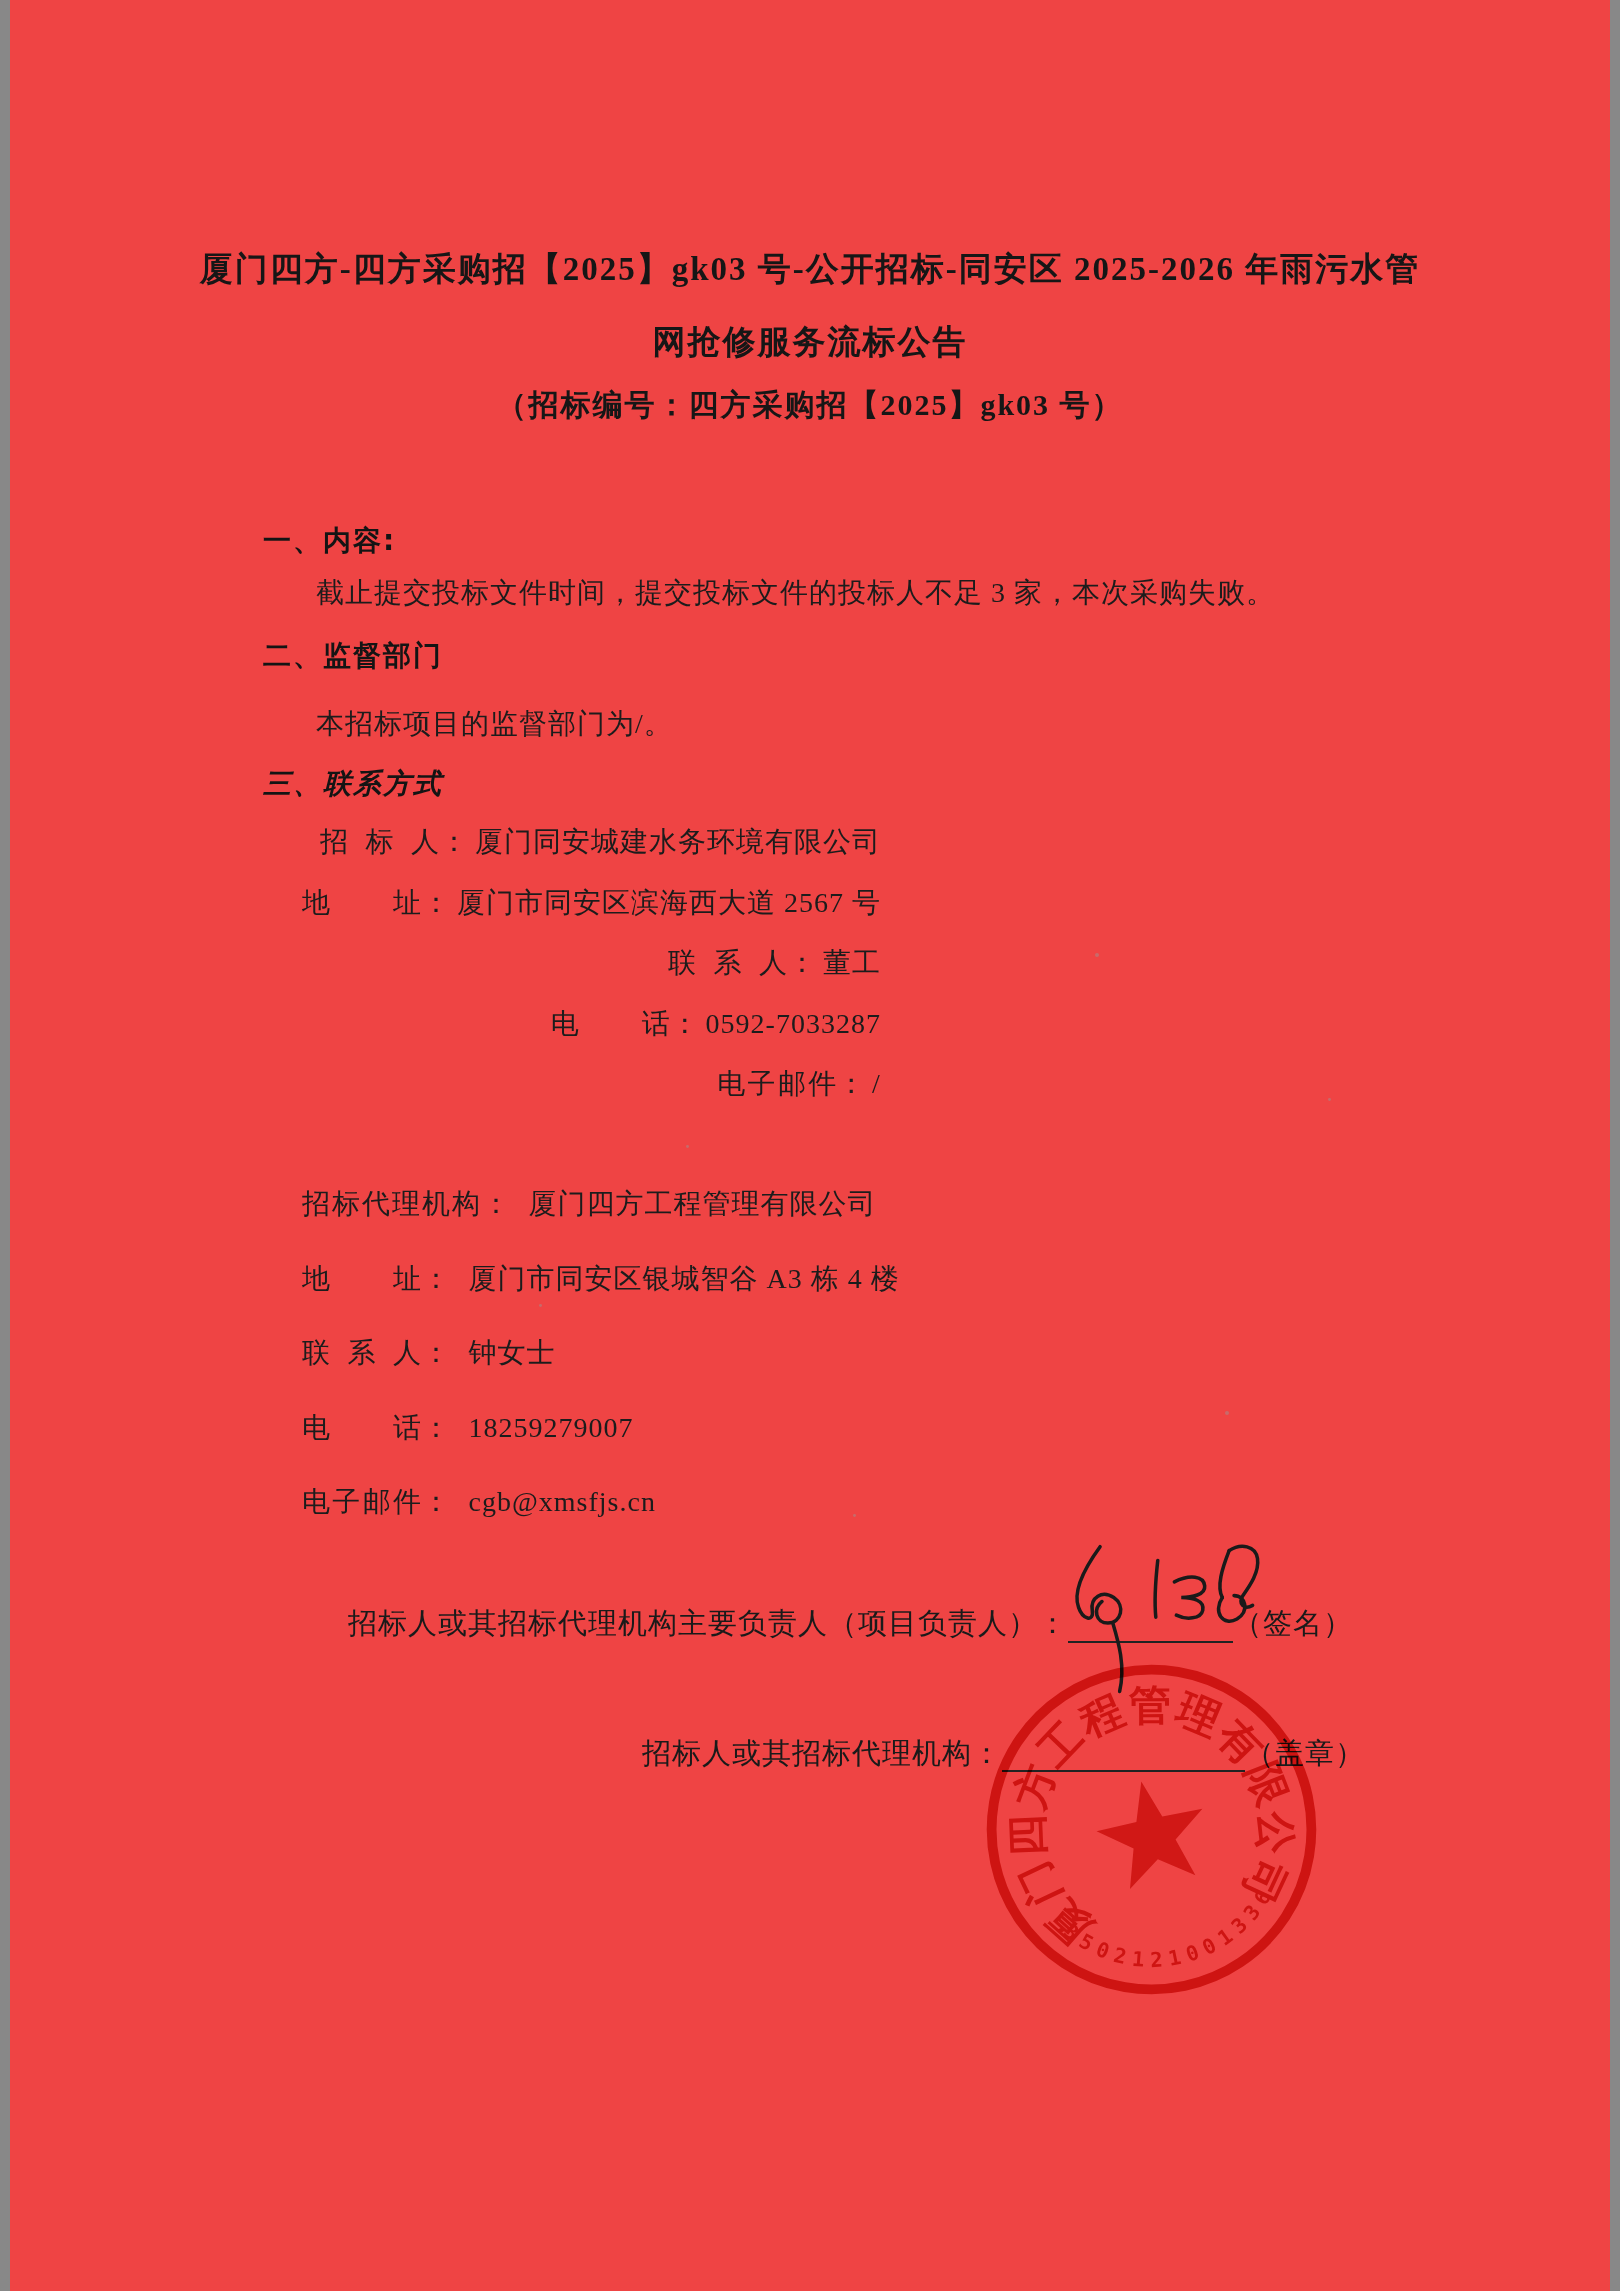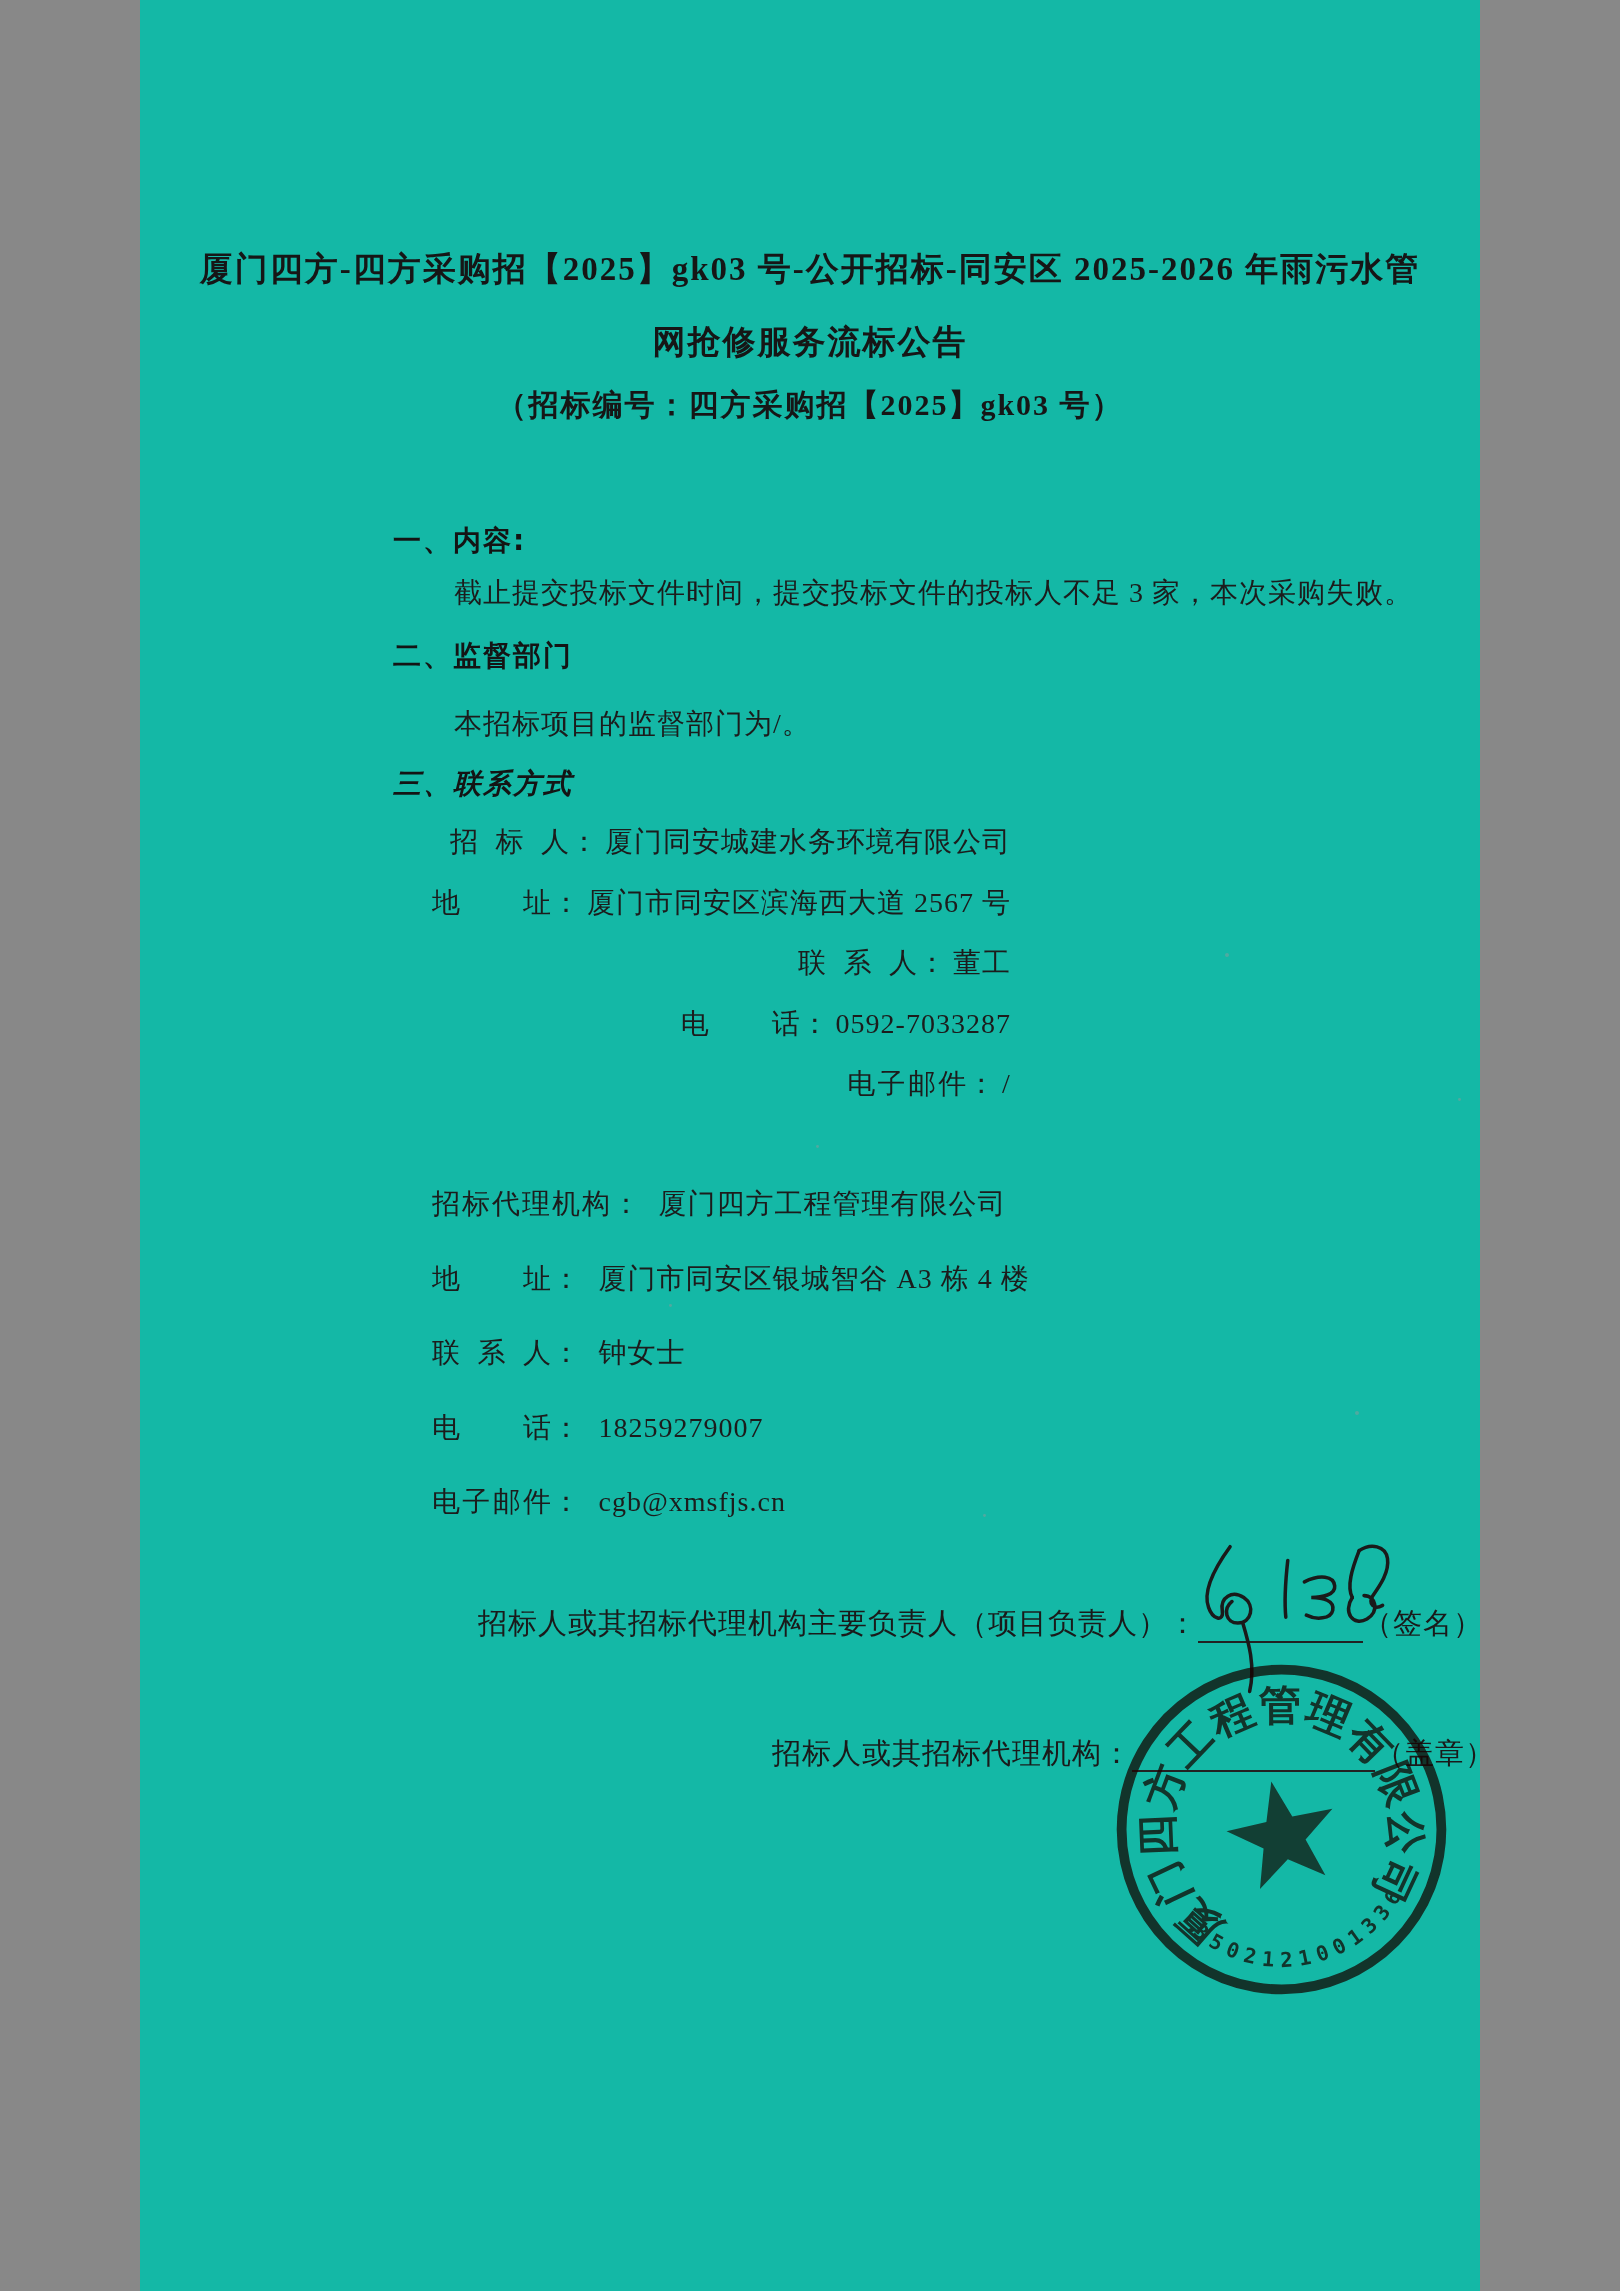--- a/index.html
+++ b/index.html
@@ -1,34 +1,34 @@
 <!DOCTYPE html>
 <html><head>
 <meta charset="utf-8">
 <style>
   html,body{margin:0;padding:0;background:#888;}
   .page{
-    position:relative;width:1340px;height:2292px;background:#14b8a6;
+    position:relative;width:1600px;height:2292px;background:#ef4444;
     overflow:hidden;margin:0 auto;
     font-family:"Liberation Serif","DejaVu Serif",serif;color:#1c1c1c;
   }
   
   .title-line{position:absolute;left:0;width:100%;text-align:center;
     font-weight:bold;font-size:33px;letter-spacing:2px;color:#161616;}
   .title-1{top:247px;}
   .title-2{top:320px;}
   .ref-line{position:absolute;left:0;width:100%;text-align:center;
     font-weight:bold;font-size:30px;letter-spacing:2px;top:385px;color:#161616;}
   
   .sec-h{position:absolute;left:253px;font-family:"DejaVu Sans","Liberation Sans",sans-serif;
     font-weight:bold;font-size:28px;letter-spacing:2px;color:#141414;}
   .h1{top:522px;}
   .h2{top:637px;}
   .h3{top:765px;font-style:italic;}
-  .sec-p{position:absolute;left:306px;font-size:28px;letter-spacing:1px;color:#1c1c1c;margin-left:8px;}
+  .sec-p{position:absolute;left:306px;font-size:28px;letter-spacing:1px;color:#1c1c1c;}
   .p1{top:574px;width:1127px;}
   .p2{top:705px;}
   
   .contact{position:absolute;left:292px;display:flex;flex-direction:column;}
   .contact.b1{top:823px;align-items:flex-end;}
   .contact.b2{top:1185px;gap:14px;}
   .crow{display:flex;font-size:28px;line-height:37px;margin-bottom:23.5px;letter-spacing:1px;}
   .clabel{display:inline-block;width:120px;text-align:justify;text-align-last:justify;}
   .clabel.wide{width:auto;text-align-last:auto;letter-spacing:2px;}
   .ccolon{display:inline-block;}

